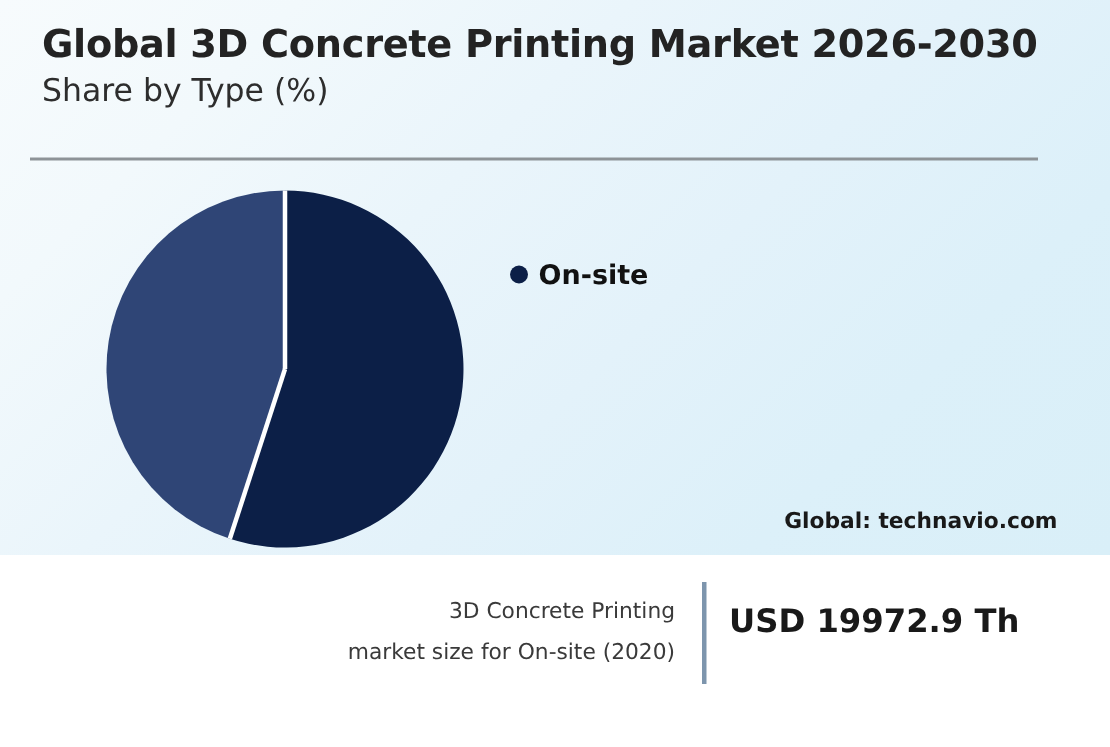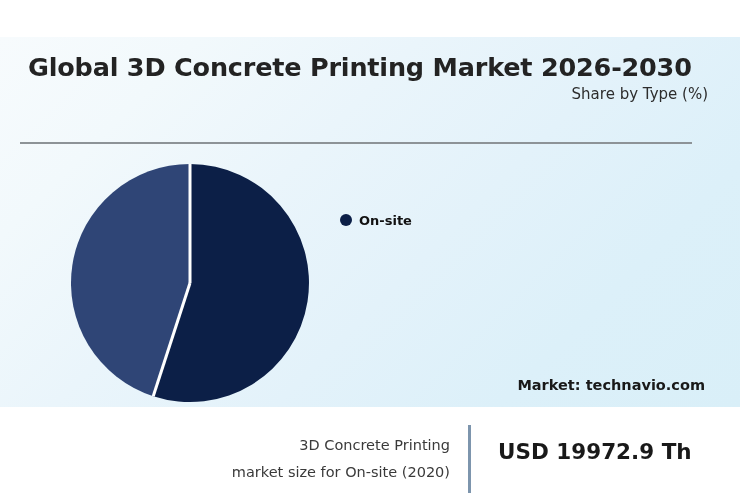--- a/index.html
+++ b/index.html
@@ -18,45 +18,43 @@
     width: 740px;
     height: 370px;
     background:
       linear-gradient(135deg,
         #f7fbfd 0%,
         #f2f9fc 18%,
         #eaf5fb 38%,
         #e3f2fa 58%,
         #dcf0f9 78%,
         #d9eff8 100%);
-    margin-top: 37px;
   }
 
   
   .title-block {
     position: absolute;
     left: 28px;
     top: 14px;
     width: 680px;
   }
   .chart-title {
     font-size: 25.5px;
     font-weight: bold;
     color: #232323;
     line-height: 1.26;
     letter-spacing: -0.2px;
     white-space: pre-line;
   }
   .chart-subtitle {
-    font-size: 15px;
+    font-size: 21px;
     font-weight: normal;
     color: #2d2d2d;
     line-height: 1.2;
     margin-top: 2px;
-    text-align: right;
   }
   .header-rule {
     position: absolute;
     left: 20px;
     top: 105px;
     width: 672px;
     height: 2px;
     background: #8d9397;
   }
 
@@ -88,21 +86,21 @@
     margin-bottom: 14px;
   }
   .legend-dot {
     width: 12px;
     height: 12px;
     border-radius: 50%;
     flex: 0 0 auto;
   }
   .legend-label {
     margin-left: 7px;
-    font-size: 13px;
+    font-size: 18px;
     font-weight: bold;
     color: #111111;
     white-space: nowrap;
   }
 
   
   .callout {
     position: absolute;
     left: 190px;
     top: 388px;
@@ -123,21 +121,21 @@
   .callout-divider {
     position: absolute;
     left: 278px;
     top: 0px;
     width: 3px;
     height: 68px;
     background: #7d95ad;
   }
   .callout-value {
     position: absolute;
-    left: 308px;
+    left: 296px;
     top: 14px;
     font-size: 21.5px;
     font-weight: bold;
     color: #191919;
     white-space: nowrap;
   }
 
   .source {
     position: absolute;
     right: 35px;
@@ -179,15 +177,15 @@
     </div>
   </div>
 
   <div class="callout">
     <div class="callout-desc">3D Concrete Printing
 market size for On-site (2020)</div>
     <div class="callout-divider"></div>
     <div class="callout-value">USD 19972.9 Th</div>
   </div>
 
-  <div class="source">Market: technavio.com</div>
+  <div class="source">Global: technavio.com</div>
 
 </div>
 
 </body></html>

